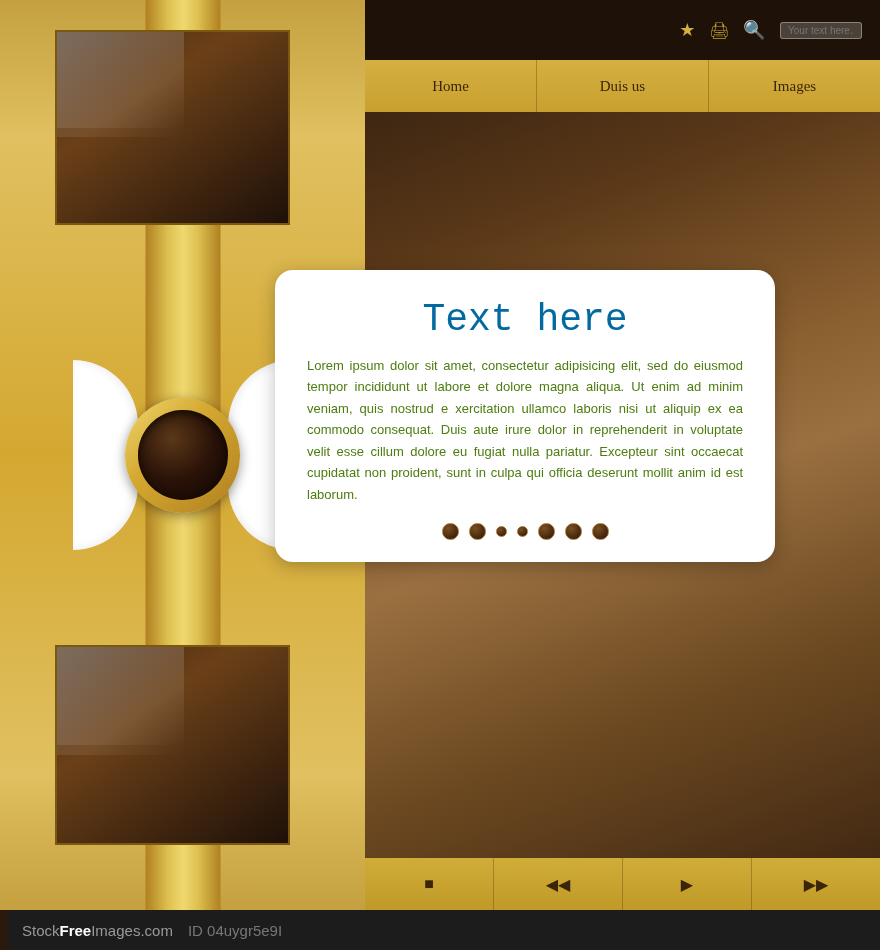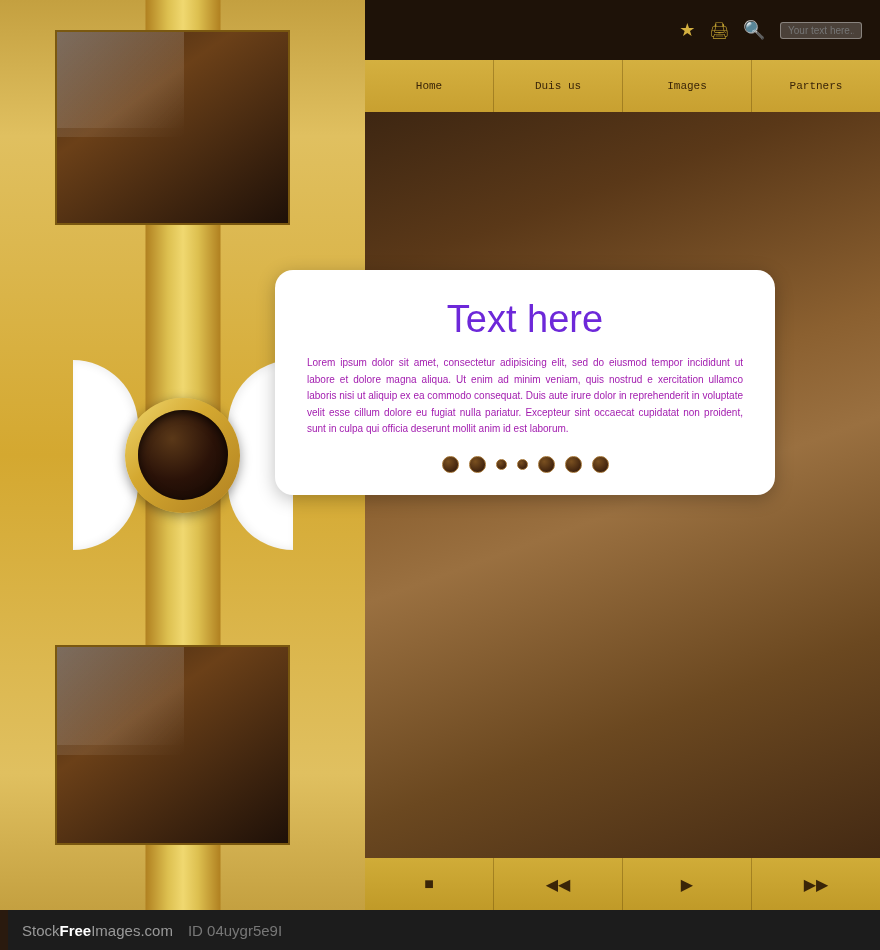--- a/index.html
+++ b/index.html
@@ -194,53 +194,53 @@
       display: flex;
       align-items: stretch;
     }
 
     .nav-link {
       flex: 1;
       display: flex;
       align-items: center;
       justify-content: center;
       color: #3a2508;
-      font-size: 11px;
+      font-size: 15px;
       cursor: pointer;
       border-right: 1px solid rgba(90,60,0,0.35);
-      font-family: Liberation Mono, monospace;
+      font-family: Liberation Serif, serif;
     }
 
     .nav-link:last-child { border-right: none; }
 
     
     .main-white-box {
       position: absolute;
       top: 270px;
       left: -90px;
       width: 500px;
       background: white;
       border-radius: 18px;
       padding: 28px 32px 22px 32px;
       box-shadow: 0 4px 18px rgba(0,0,0,0.25);
     }
 
     .box-title {
       font-size: 38px;
       font-weight: 300;
-      color: #6d28d9;
+      color: #0369a1;
       text-align: center;
       margin-bottom: 14px;
-      font-family: Liberation Sans, sans-serif;
+      font-family: Liberation Mono, monospace;
     }
 
     .box-body {
-      font-size: 10px;
+      font-size: 13px;
       line-height: 1.65;
-      color: #a21caf;
+      color: #4d7c0f;
       text-align: justify;
     }
 
     .dots-row {
       display: flex;
       align-items: center;
       justify-content: center;
       gap: 10px;
       margin-top: 18px;
     }
@@ -348,21 +348,20 @@
       <span class="icon-star">★</span>
       <span class="icon-print">🖨</span>
       <span class="icon-search-h">🔍</span>
       <input class="header-search" type="text" placeholder="Your text here..." style="">
     </div>
 
     <div class="nav-strip">
       <div class="nav-link">Home</div>
       <div class="nav-link">Duis us</div>
       <div class="nav-link">Images</div>
-      <div class="nav-link">Partners</div>
     </div>
 
     <div class="main-white-box">
       <div class="box-title">Text here</div>
       <div class="box-body">Lorem ipsum dolor sit amet, consectetur adipisicing elit, sed do eiusmod tempor incididunt ut labore et dolore magna aliqua. Ut enim ad minim veniam, quis nostrud e xercitation ullamco laboris nisi ut aliquip ex ea commodo consequat. Duis aute irure dolor in reprehenderit in voluptate velit esse cillum dolore eu fugiat nulla pariatur. Excepteur sint occaecat cupidatat non proident, sunt in culpa qui officia deserunt mollit anim id est laborum.</div>
       <div class="dots-row">
         <div class="dot-btn"></div>
         <div class="dot-btn"></div>
         <div class="dot-btn tiny"></div>
         <div class="dot-btn tiny"></div>

